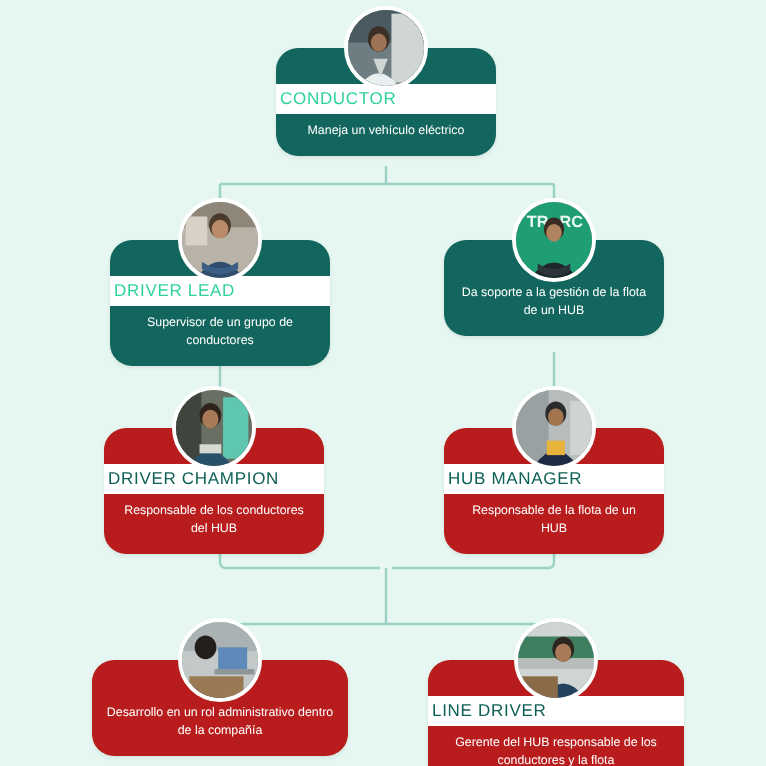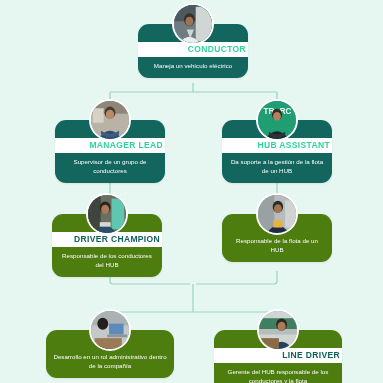--- a/index.html
+++ b/index.html
@@ -21,42 +21,42 @@
 
   .card{
     position:relative;
     border-radius:11px;
     overflow:hidden;
     box-shadow:0 1px 2px rgba(0,0,0,.07);
   }
   .card-top{height:18px;}
   .title-band{
     background:#ffffff;
-    text-align:right;
+    text-align:left;
     padding:3px 2px 3px;
     font-size:8.5px;
-    font-weight:bold;
+    font-weight:normal;
     letter-spacing:.35px;
     line-height:1.1;
     white-space:nowrap;
   }
   .desc{
     text-align:center;
     font-size:6.2px;
     line-height:1.45;
     padding:5px 7px 7px;
     color:#ffffff;
   }
 
   
   .teal .card{background:#12665e;}
   .teal .title-band{color:#2fd39a;}
 
   
-  .green .card{background:#4d7c0f;}
+  .green .card{background:#b91c1c;}
   .green .title-band{color:#0f6157;}
 
   
   .avatar{
     position:absolute;
     left:50%;
     transform:translateX(-50%);
     top:-21px;
     width:42px;height:42px;
     border-radius:50%;
@@ -120,42 +120,41 @@
           <rect x="0" y="0" width="42" height="14" fill="#8d8679"></rect>
           <rect x="2" y="8" width="12" height="16" fill="#d8d2c6"></rect>
           <ellipse cx="21" cy="13" rx="6" ry="6.8" fill="#4a3a2e"></ellipse>
           <ellipse cx="21" cy="15" rx="4.6" ry="5.2" fill="#b98b68"></ellipse>
           <path d="M8 42 q13 -18 26 0 z" fill="#2f4b6e"></path>
           <path d="M11 33 q10 7 20 0 l0 4 q-10 6 -20 0 z" fill="#3c5d85"></path>
         </svg>
       </div>
       <div class="card">
         <div class="card-top"></div>
-        <div class="title-band">MANAGER LEAD</div>
+        <div class="title-band">DRIVER LEAD</div>
         <div class="desc">Supervisor de un grupo de conductores</div>
       </div>
     </div>
   </div>
 
   <div class="node teal" style="left:222px;top:120px;">
     <div class="node-inner">
       <div class="avatar">
         <svg viewBox="0 0 42 42" preserveAspectRatio="xMidYMid slice">
           <rect width="42" height="42" fill="#1f9e74"></rect>
           <text x="6" y="14" font-family="Liberation Sans, sans-serif" font-size="9" font-weight="bold" fill="#eafaf3">TR</text>
           <text x="24" y="14" font-family="Liberation Sans, sans-serif" font-size="9" font-weight="bold" fill="#eafaf3">RC</text>
           <ellipse cx="21" cy="15" rx="5.6" ry="6.4" fill="#3a2c22"></ellipse>
           <ellipse cx="21" cy="17" rx="4.3" ry="4.9" fill="#b0835f"></ellipse>
           <path d="M8 42 q13 -17 26 0 z" fill="#1d2528"></path>
           <path d="M12 34 q9 6 18 0 l0 4 q-9 6 -18 0 z" fill="#2b3438"></path>
         </svg>
       </div>
       <div class="card">
         <div class="card-top"></div>
-        <div class="title-band">HUB ASSISTANT</div>
         <div class="desc">Da soporte a la gestión de la flota de un HUB</div>
       </div>
     </div>
   </div>
 
   <div class="node green" style="left:52px;top:214px;">
     <div class="node-inner">
       <div class="avatar">
         <svg viewBox="0 0 42 42" preserveAspectRatio="xMidYMid slice">
           <rect width="42" height="42" fill="#6a6f63"></rect>
@@ -183,20 +182,21 @@
           <rect x="0" y="0" width="18" height="42" fill="#9aa1a3"></rect>
           <rect x="30" y="6" width="12" height="30" fill="#cfd4d3"></rect>
           <ellipse cx="22" cy="13" rx="5.8" ry="6.6" fill="#2b2b2b"></ellipse>
           <ellipse cx="22" cy="15" rx="4.3" ry="4.9" fill="#a3754f"></ellipse>
           <path d="M10 42 q12 -17 24 0 z" fill="#1f2a44"></path>
           <rect x="17" y="28" width="10" height="8" fill="#e8b33a"></rect>
         </svg>
       </div>
       <div class="card">
         <div class="card-top"></div>
+        <div class="title-band">HUB MANAGER</div>
         <div class="desc">Responsable de la flota de un HUB</div>
       </div>
     </div>
   </div>
 
   <div class="node green wide" style="left:46px;top:330px;">
     <div class="node-inner">
       <div class="avatar">
         <svg viewBox="0 0 42 42" preserveAspectRatio="xMidYMid slice">
           <rect width="42" height="42" fill="#c3c9c9"></rect>

